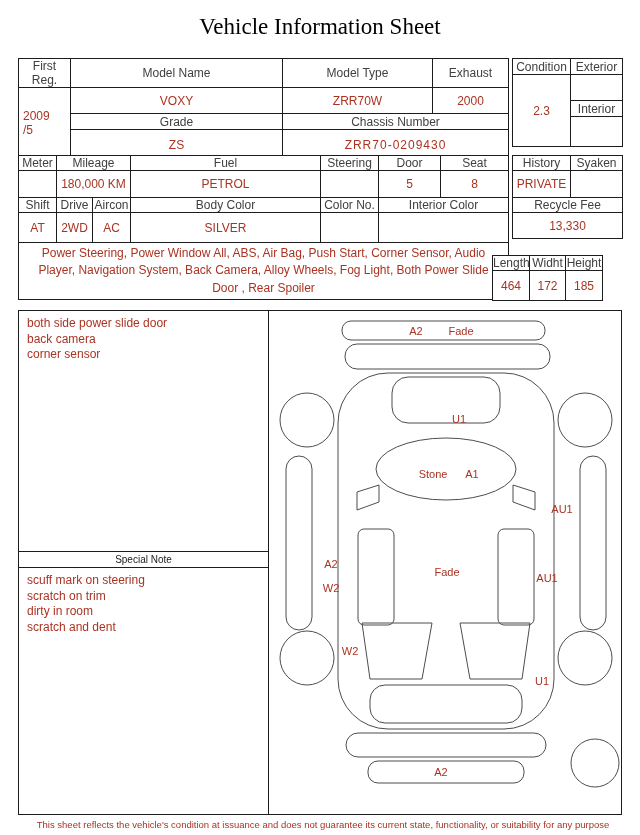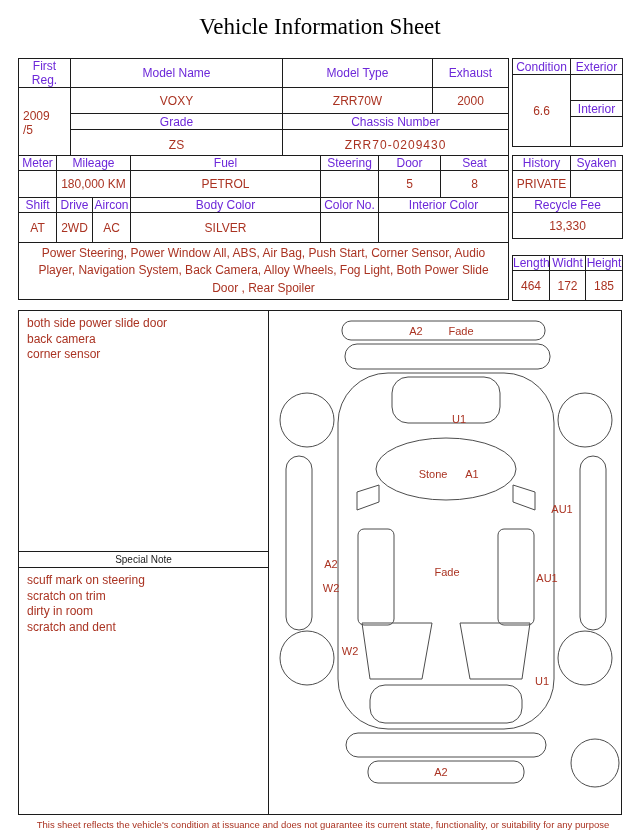--- a/index.html
+++ b/index.html
@@ -4,21 +4,21 @@
 <style>
   :root { --accent:#aa3322; --border:#1c1c1c; --line:#4d4d4d; }
   * { margin:0; padding:0; box-sizing:border-box; }
   html,body { background:#fff; }
   body { font-family:"Liberation Sans", sans-serif; color:#111; }
   .page { position:relative; width:640px; height:835px; background:#fff; overflow:hidden; }
   .title { position:absolute; top:14px; left:0; width:640px; text-align:center;
            font-family:"Liberation Serif", serif; font-size:23px; color:#000; }
   table.sheet { border-collapse:collapse; table-layout:fixed; position:absolute; background:#fff; }
   table.sheet td { border:1px solid var(--border); text-align:center; vertical-align:middle; overflow:hidden; font-size:12px; }
-  td.lbl { font-size:9.5px; color:#6d28d9; }
+  td.lbl { font-size:9.5px; color:#404040; }
   td.val { color:var(--accent); }
   .fs10{font-size:10px}.fs11{font-size:11px}.fs13{font-size:13px}.fs14{font-size:14px}
   .fs15{font-size:15px}.fs16{font-size:16px}.fs17{font-size:17px}.fs19{font-size:19px}.fs20{font-size:20px}
   .left{text-align:left !important; padding-left:4px;}
   .pre{white-space:pre-line; line-height:1.1;}
   .ls1{letter-spacing:1px;}
   td.eq{ text-align:left; vertical-align:top; padding:2px 5px; line-height:1.45; }
   .bottom-section { position:absolute; left:18px; top:310px; width:604px; height:505px;
                     border:1px solid var(--border); background:#fff; }
   .notes-col { position:absolute; left:0; top:0; width:250px; height:503px;
@@ -79,21 +79,21 @@
     <colgroup>
         <col style="width:58px">
         <col style="width:52px">
       </colgroup>
     <tbody>
       <tr style="height:16px">
         <td class="lbl">Condition</td>
         <td class="lbl">Exterior</td>
       </tr>
       <tr style="height:26px">
-        <td rowspan="3" class="val fs20">6.6</td>
+        <td rowspan="3" class="val fs20">2.3</td>
         <td class="val fs11"></td>
       </tr>
       <tr style="height:16px">
         <td class="lbl">Interior</td>
       </tr>
       <tr style="height:30px">
         <td class="val fs11"></td>
       </tr>
     </tbody>
   </table>
@@ -163,21 +163,21 @@
       </tr>
       <tr style="height:15px">
         <td colspan="2" class="lbl">Recycle Fee</td>
       </tr>
       <tr style="height:26px">
         <td colspan="2" class="val fs16">13,330</td>
       </tr>
     </tbody>
   </table>
 
-  <table class="sheet" style="left:512px; top:255px; width:110px;">
+  <table class="sheet" style="left:492px; top:255px; width:110px;">
     <colgroup>
         <col style="width:37px">
         <col style="width:36px">
         <col style="width:37px">
       </colgroup>
     <tbody>
       <tr style="height:15px">
         <td class="lbl">Length</td>
         <td class="lbl">Widht</td>
         <td class="lbl">Height</td>

